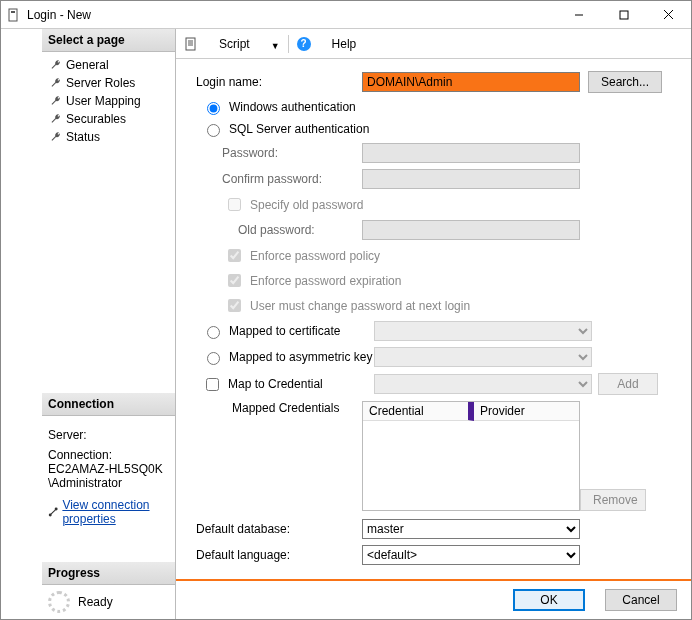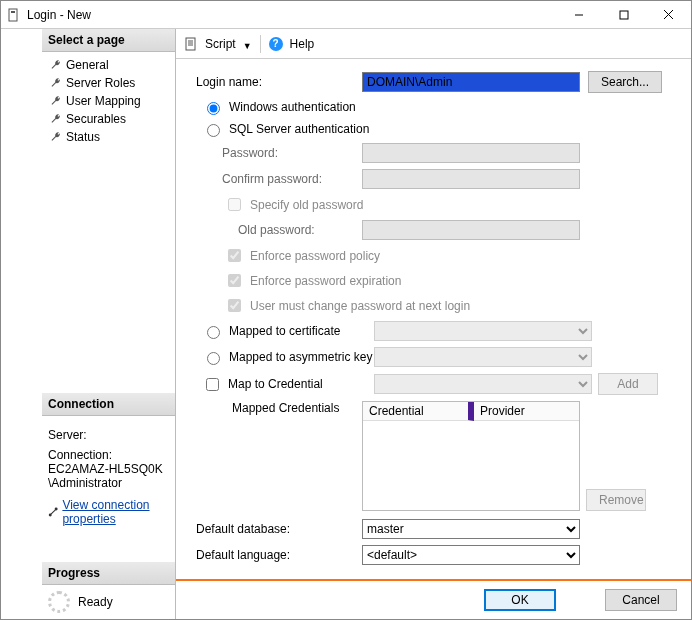--- a/index.html
+++ b/index.html
@@ -18,33 +18,33 @@
 .page-item .wrench { width: 12px; height: 12px; }
 .spacer-flex { flex: 1; }
 .conn-block { padding: 6px 6px; font-size: 12px; }
 .conn-label { margin-top: 6px; }
 .conn-link { color: #0645ad; text-decoration: underline; display: inline-flex; align-items: center; gap: 4px; margin-top: 8px; }
 .progress-block { padding: 6px 6px; display: flex; align-items: center; gap: 8px; }
 .spinner { width: 22px; height: 22px; border: 3px dotted #ccc; border-radius: 50%; }
 .right-pane { flex: 1; display: flex; flex-direction: column; min-width: 0; }
 .toolbar { height: 30px; display: flex; align-items: center; gap: 8px; padding: 0 8px; border-bottom: 1px solid #ccc; }
 .toolbar-sep { width: 1px; height: 18px; background: #ccc; }
-.toolbar-item { display: flex; align-items: flex-end; gap: 7px; }
+.toolbar-item { display: flex; align-items: flex-end; gap: 21px; }
 .script-ico { width: 14px; height: 14px; }
 .dropdown-arrow { font-size: 9px; }
 .help-ico { width: 14px; height: 14px; background: #1e90ff; color: #fff; border-radius: 50%; display: inline-flex; align-items: center; justify-content: center; font-size: 10px; font-weight: bold; }
 .form-area { flex: 1; padding: 12px 14px 6px 14px; overflow: hidden; }
 .row { display: flex; align-items: center; margin-bottom: 6px; }
 .lbl { width: 172px; padding-left: 6px; }
 .lbl.indent { padding-left: 32px; color: #6a6a6a; }
 .lbl.indent2 { padding-left: 48px; color: #6a6a6a; }
 .highlight { background: #ffff00; }
-input[type=text].txt { height: 20px; border: 1px solid #7a7a7a; padding: 1px 4px; width: 218px; background: #1d4ed8; }
+input[type=text].txt { height: 20px; border: 1px solid #7a7a7a; padding: 1px 4px; width: 218px; background: #f97316; }
 input[type=text].txt[disabled] { background: #e5e5e5; border-color: #bdbdbd; }
-.btn { height: 22px; padding: 0 12px; background: #e1e1e1; border: 1px solid #adadad; cursor: pointer; margin-left: 29px; }
+.btn { height: 22px; padding: 0 12px; background: #e1e1e1; border: 1px solid #adadad; cursor: pointer; }
 .btn.primary { background: #e5f1fb; border: 2px solid #0078d7; }
 .btn[disabled] { color: #8a8a8a; background: #efefef; border-color: #cfcfcf; }
 .radio-row, .check-row { display: flex; align-items: center; gap: 6px; padding-left: 12px; margin-bottom: 6px; }
 .check-row input[disabled] + span, .check-row.disabled span { color: #8a8a8a; }
 .check-row.indent { padding-left: 34px; }
 select.sel { height: 20px; border: 1px solid #7a7a7a; width: 218px; background: #fff; }
 select.sel[disabled] { background: #e5e5e5; border-color: #bdbdbd; color: #6a6a6a; }
 .cred-grid { border: 1px solid #bbb; width: 218px; height: 110px; background: #fff; }
 .cred-head { display: flex; }
 .cred-col { flex: 1; padding: 2px 6px; border-right: 6px solid #4c1d95; border-bottom: 1px solid #ddd; background: #fafafa; }

